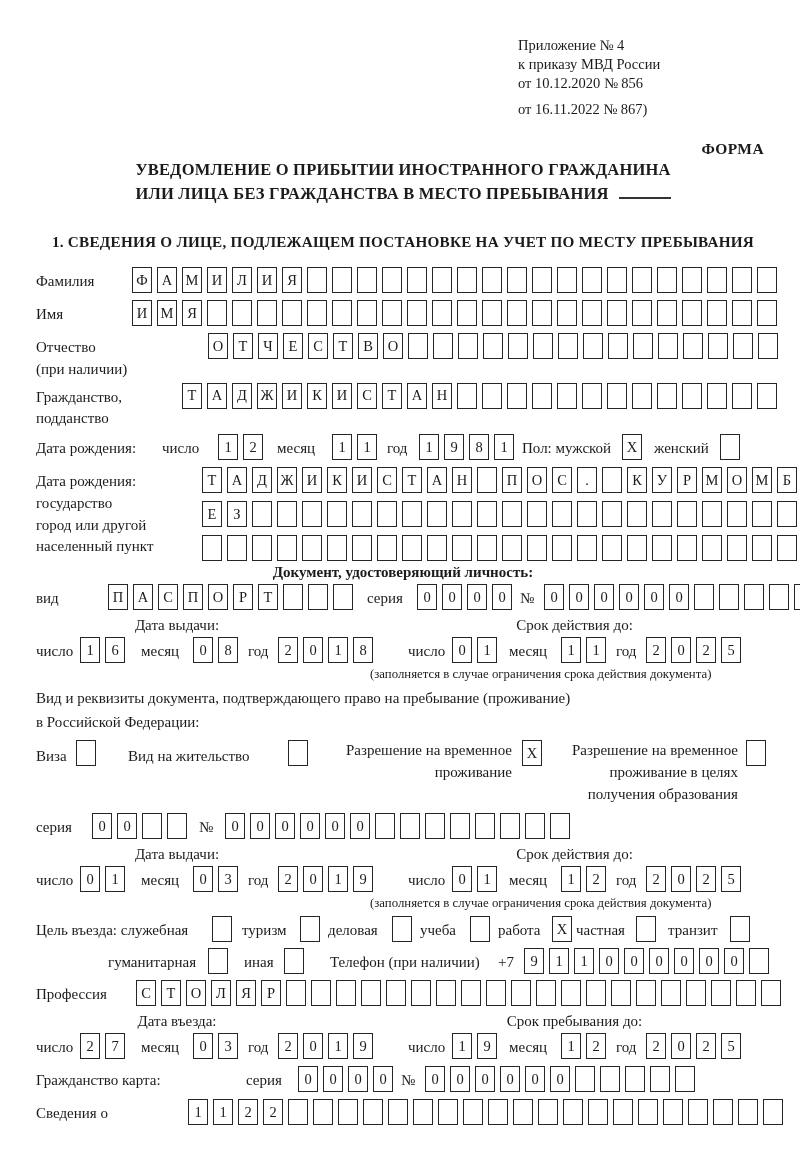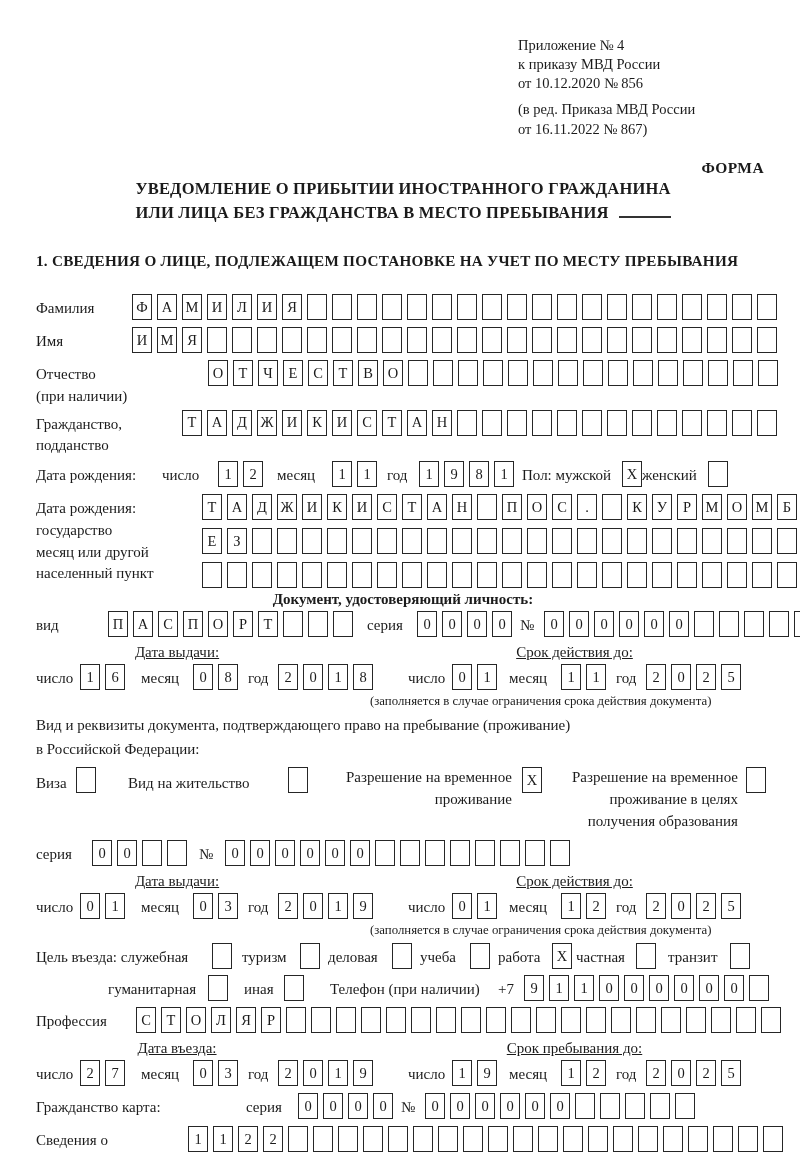--- a/index.html
+++ b/index.html
@@ -8,52 +8,51 @@
     width:800px; height:1163px; background:#fff; color:#1b1b1b;
     font-family:"Liberation Serif","DejaVu Serif",serif;
     padding:36px 30px 10px 36px; overflow:hidden; position:relative;
     margin:0 auto;
   }
   .hdr { margin-left:482px; font-size:14.5px; line-height:1.32; }
   .hdr2 { margin-top:7px; }
   .forma { text-align:right; font-weight:bold; font-size:15.5px; margin-top:20px; padding-right:6px; letter-spacing:.4px; }
   .title { text-align:center; font-weight:bold; font-size:16.5px; line-height:1.5; letter-spacing:.2px; }
   .tline { display:inline-block; width:52px; border-bottom:2.2px solid #333; margin-left:10px; vertical-align:baseline; }
-  .sec { font-weight:bold; font-size:15.2px; margin-top:26px; margin-bottom:24px; letter-spacing:.25px; }
+  .sec { font-weight:bold; font-size:15.2px; margin-top:26px; margin-bottom:16px; letter-spacing:.25px;text-align:center; }
   .frow { display:flex; align-items:flex-start; margin-bottom:7px; white-space:nowrap; }
   .lbl { font-size:15px; flex:none; padding-top:4px; line-height:1.45; }
   .grid { display:flex; gap:5px; flex:none; }
   .cell {
     width:20px; height:26px; border:1.7px solid #262626; flex:none;
     display:flex; align-items:center; justify-content:center;
     font-size:14.5px; background:#fff;
   }
   .vstack { display:flex; flex-direction:column; gap:8px; }
   .dcol { display:flex; flex-direction:column; }
-  .dhead { text-align:center; font-size:15px; margin-bottom:3px;text-decoration:underline; }
+  .dhead { text-align:center; font-size:15px; margin-bottom:3px; }
   .dgroup { display:flex; align-items:flex-start; white-space:nowrap; }
   .dgroup .lbl { padding-top:4px; }
   .note { font-size:12.8px; margin-top:4px; white-space:nowrap; }
   .cbx { margin-top:0; }
   .ctr { text-align:center; }
   .b { font-weight:bold; }
   .perm { font-size:15px; line-height:1.6; margin:4px 0 6px 0; }
   .cblock { text-align:right; font-size:15px; line-height:1.45; }
 </style>
 </head>
 <body>
 
 <div class="page">
 
   <div class="hdr">
     <div>Приложение № 4</div>
     <div>к приказу МВД России</div>
     <div>от 10.12.2020 № 856</div>
     <div class="hdr2">
-      <div>(в ред. Приказа МВД России</div>
       <div>от 16.11.2022 № 867)</div>
     </div>
   </div>
 
   <div class="forma">ФОРМА</div>
 
   <div class="title">
     <div>УВЕДОМЛЕНИЕ О ПРИБЫТИИ ИНОСТРАННОГО ГРАЖДАНИНА</div>
     <div><span>ИЛИ ЛИЦА БЕЗ ГРАЖДАНСТВА В МЕСТО ПРЕБЫВАНИЯ</span><span class="tline"></span></div>
   </div>
@@ -205,31 +204,31 @@
     <div class="grid">
         <span class="cell">1</span>
         <span class="cell">9</span>
         <span class="cell">8</span>
         <span class="cell">1</span>
       </div>
     <div class="lbl" style="margin-left:8px;width:100px">Пол: мужской</div>
     <div class="grid cbx">
         <span class="cell">X</span>
       </div>
-    <div class="lbl" style="width:66px">женский</div>
+    <div class="lbl" style="margin-left:12px;width:66px">женский</div>
     <div class="grid cbx">
         <span class="cell"></span>
       </div>
   </div>
 
   <div class="frow" style="margin-bottom:3px">
     <div class="lbl" style="width:166px">
       <div>Дата рождения:</div>
       <div>государство</div>
-      <div>месяц или другой</div>
+      <div>город или другой</div>
       <div>населенный пункт</div>
     </div>
     <div class="vstack">
       <div class="grid">
           <span class="cell">Т</span>
           <span class="cell">А</span>
           <span class="cell">Д</span>
           <span class="cell">Ж</span>
           <span class="cell">И</span>
           <span class="cell">К</span>

